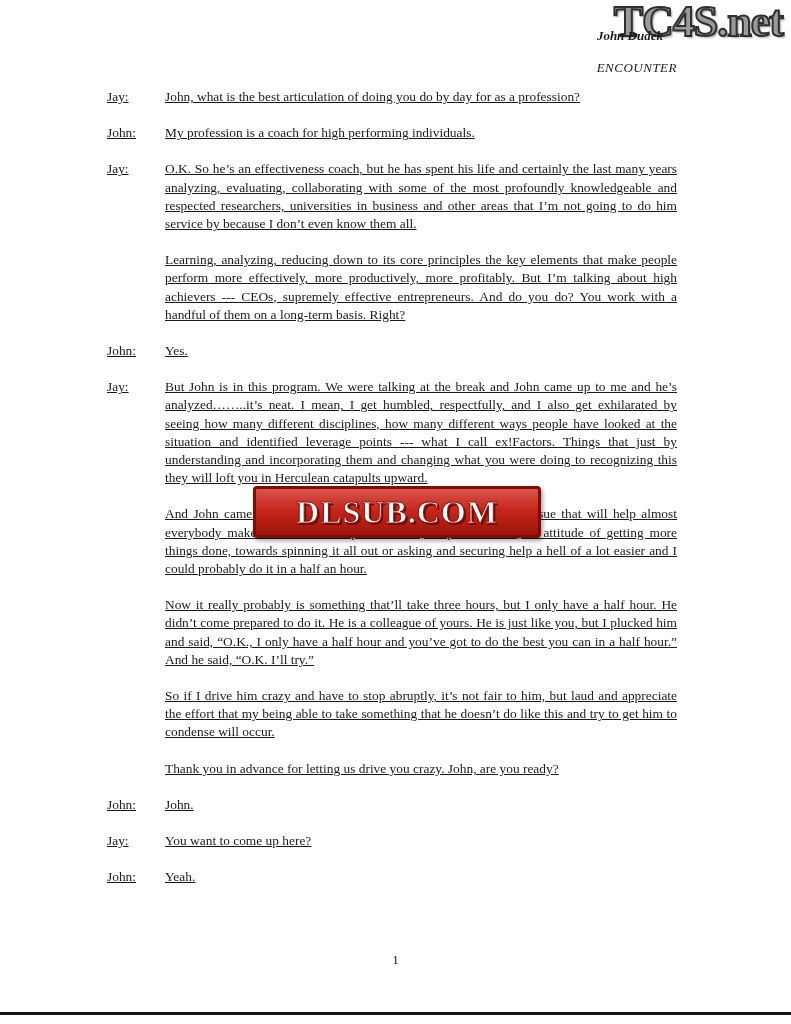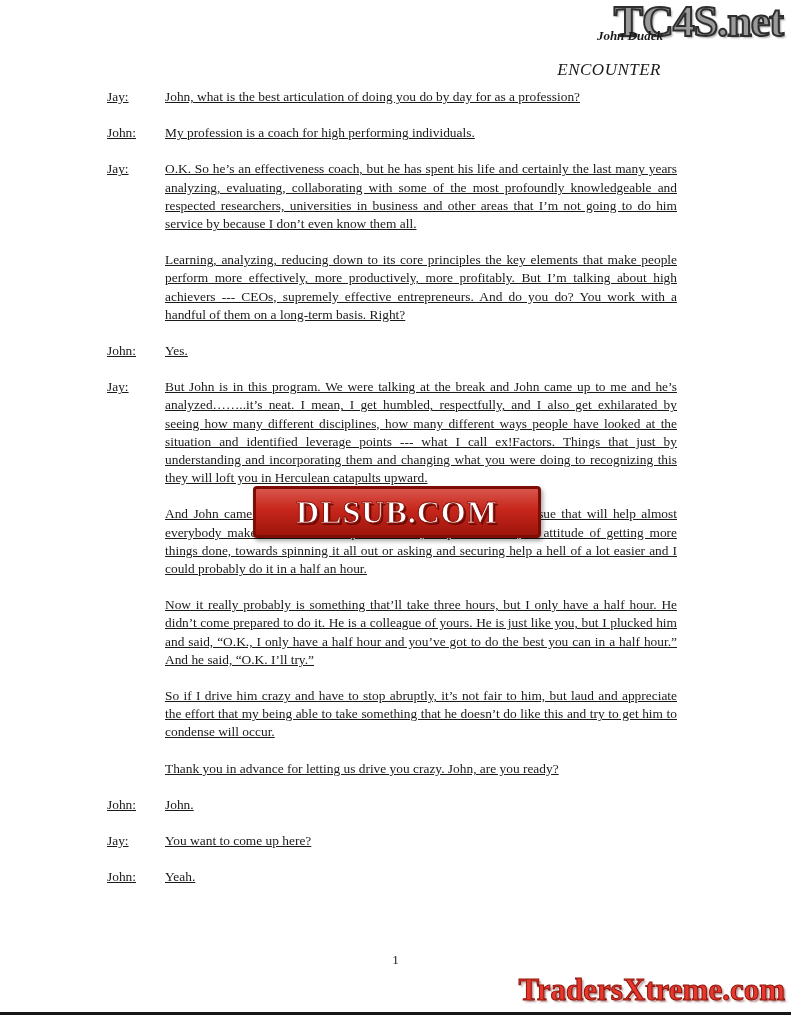--- a/index.html
+++ b/index.html
@@ -31,22 +31,22 @@
     position: absolute;
     top: 28px;
     right: 128px;
     font-size: 13px;
     font-style: italic;
     font-weight: bold;
   }
   .brand-title {
     position: absolute;
     top: 60px;
-    right: 130px;
-    font-size: 17px;
+    right: 114px;
+    font-size: 13px;
     font-style: italic;
     letter-spacing: 0.5px;
   }
 
   
   .transcript {
     position: absolute;
     left: 107px;
     top: 88px;
     width: 570px;
@@ -177,16 +177,15 @@
       <div class="speaker">John:</div>
       <div class="paras">
           <p>Yeah.</p>
         </div>
     </div>
   </div>
 
   <div class="dlsub">DLSUB.COM</div>
 
   <div class="page-number">1</div>
-  <div class="traders">TradersXtreme.com</div>
   <div class="bottom-line"></div>
 
 </div>
 
 </body></html>

